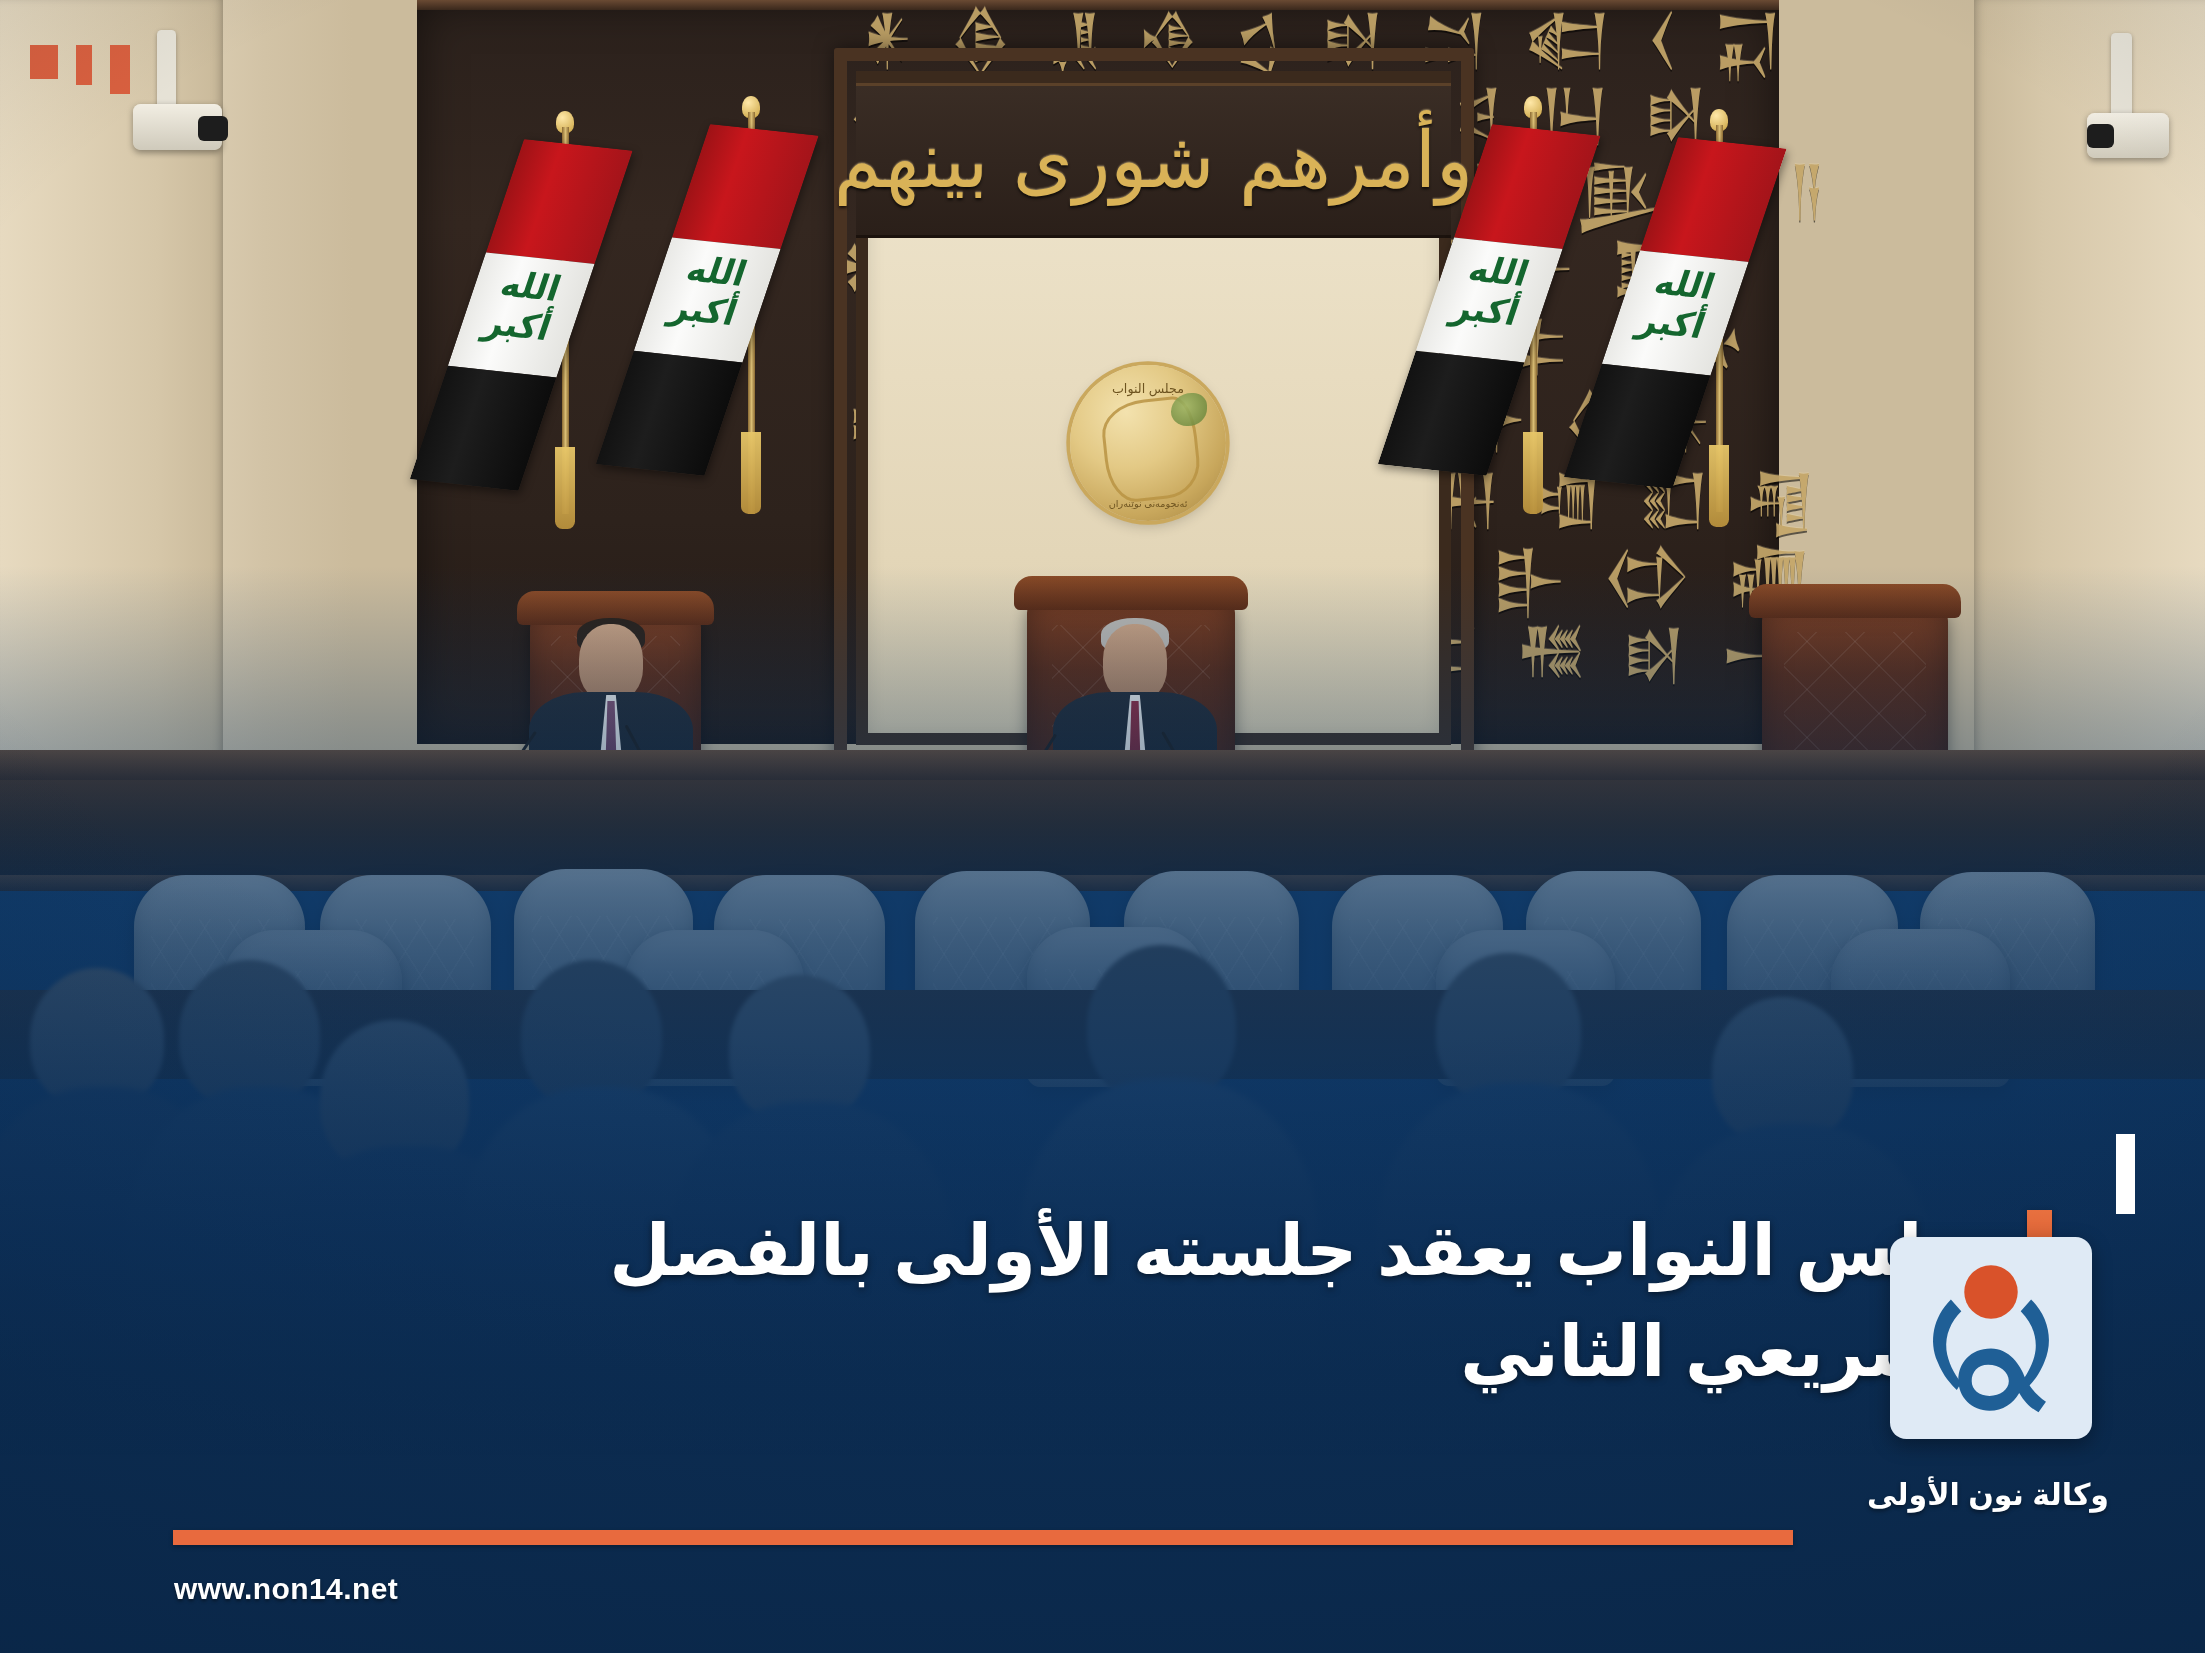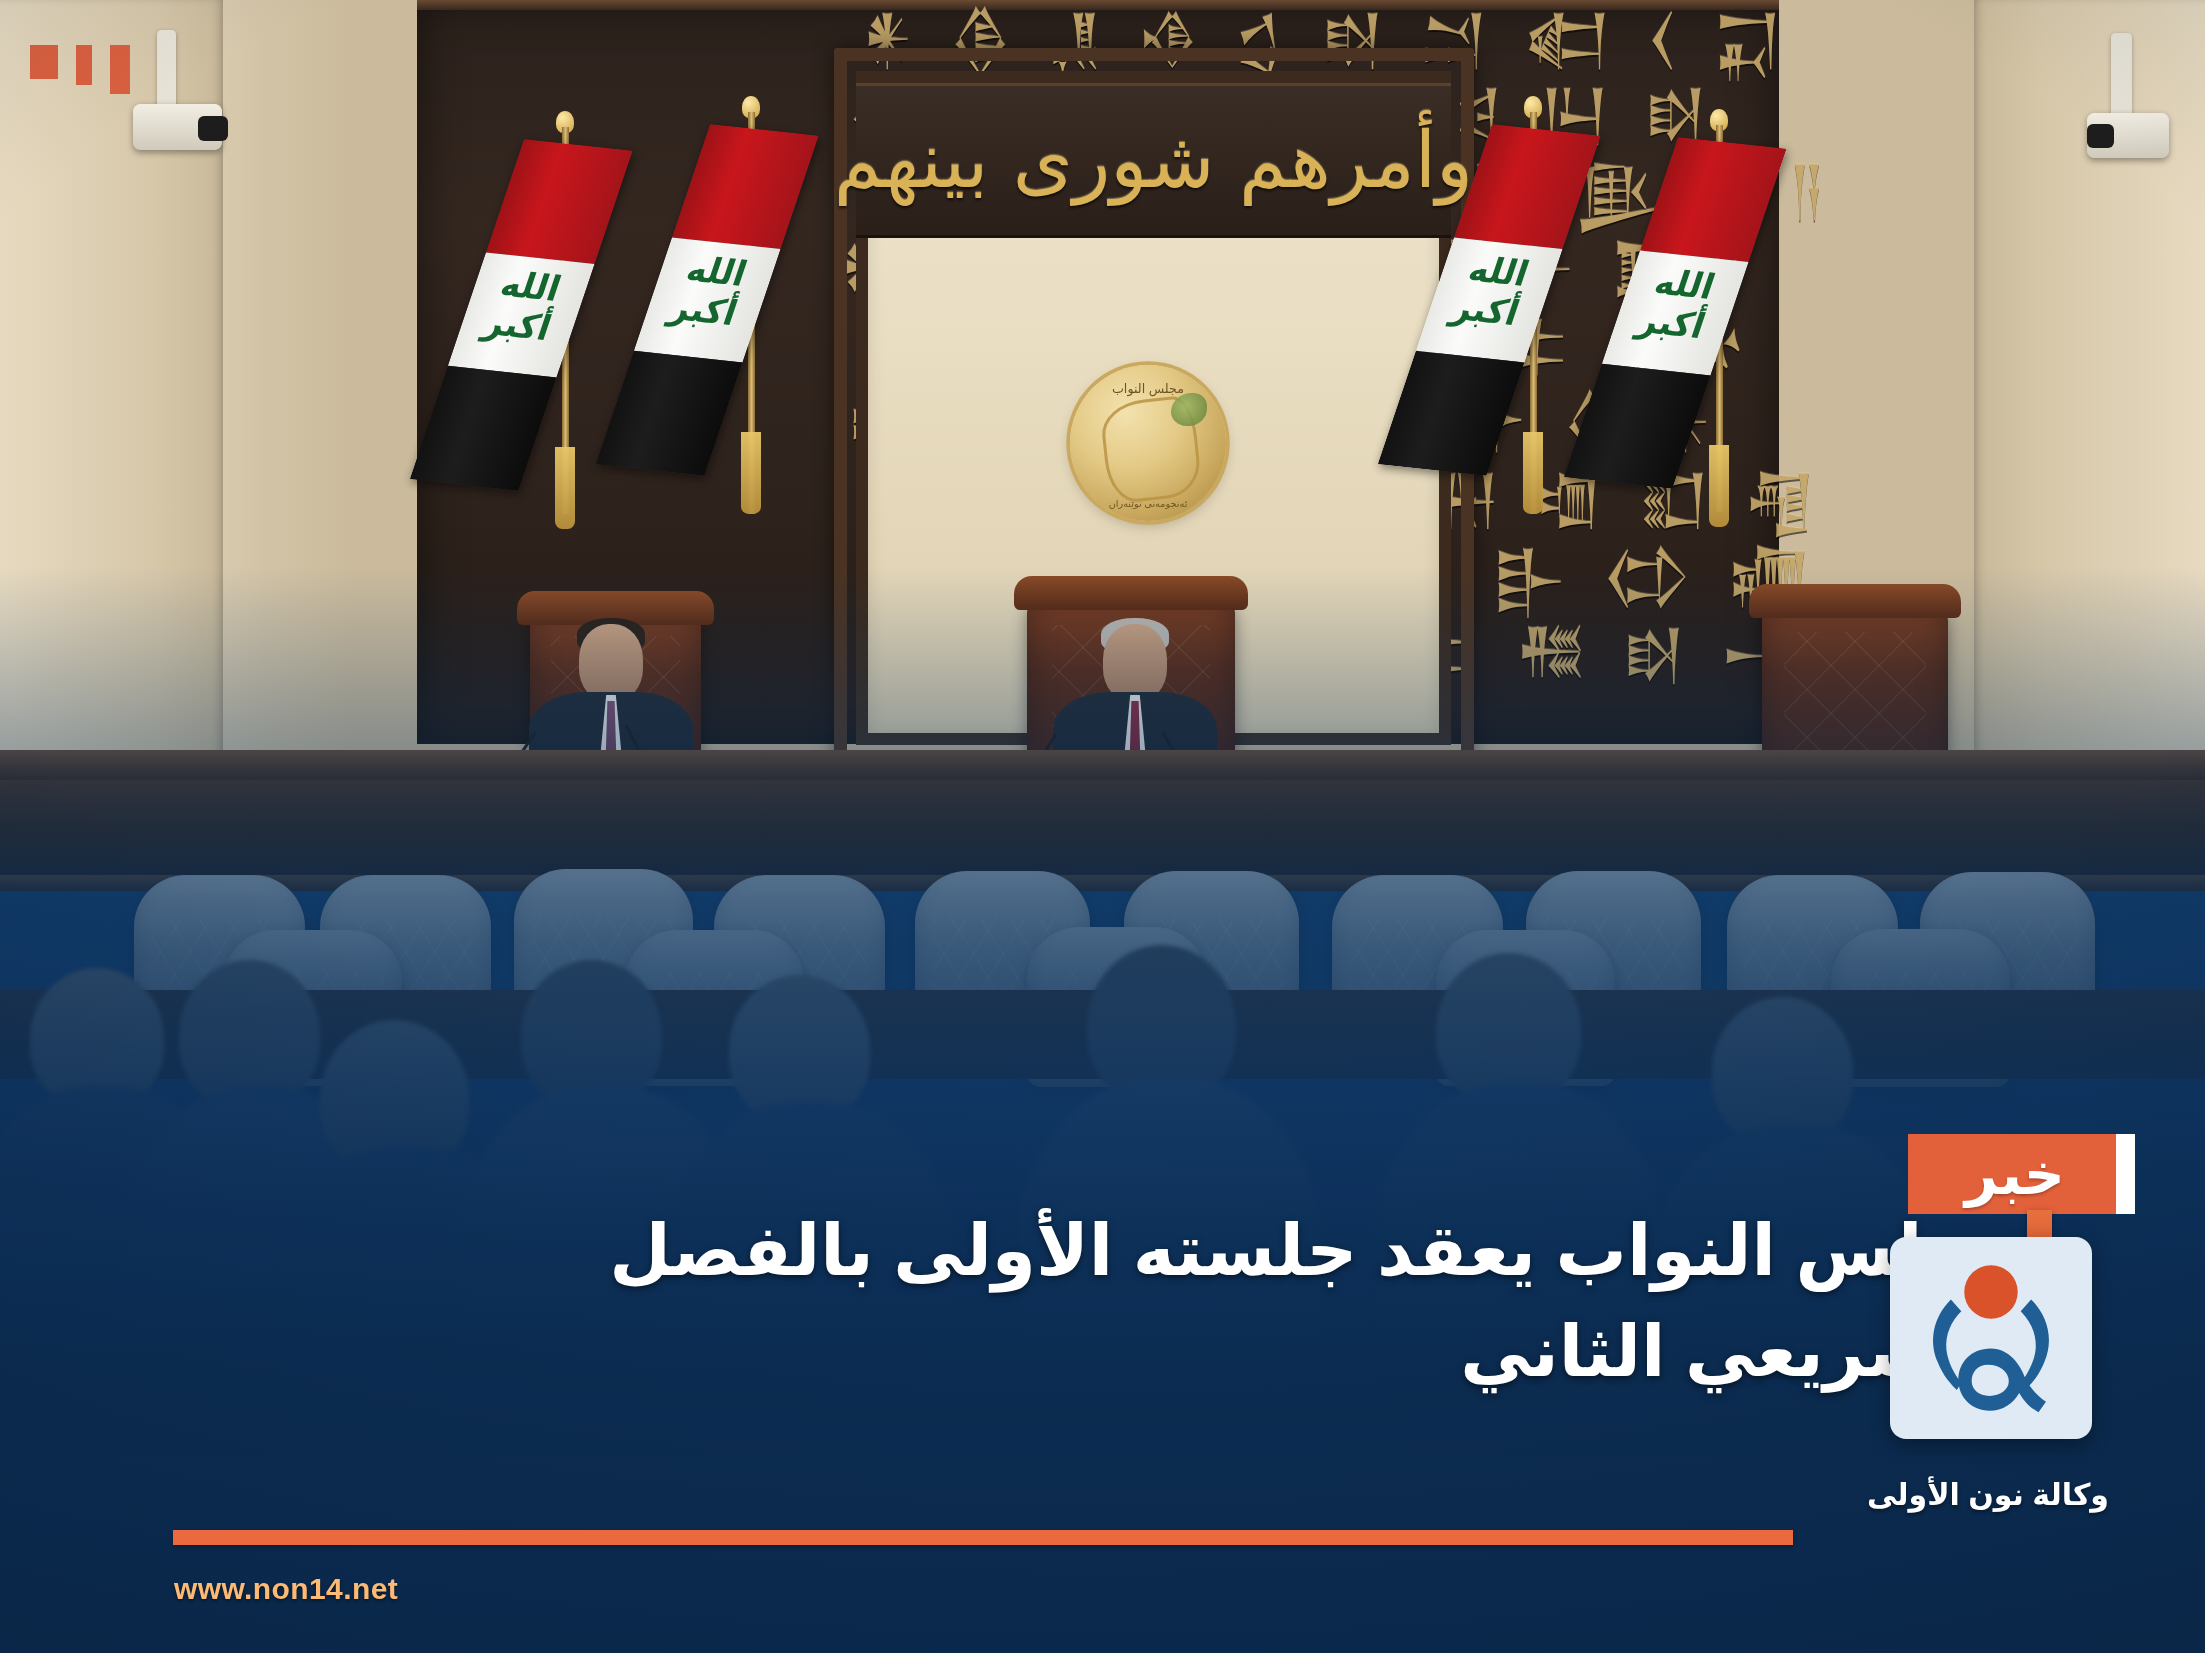--- a/index.html
+++ b/index.html
@@ -310,21 +310,21 @@
     text-shadow:0 1.5px 4.5px rgba(0,0,0,.45);
   }
 
   
   .rule{
     position:absolute;left:173px;top:1530px;width:1620px;height:15px;
     background:#e86a3e;box-shadow:0 2.2px 4.5px rgba(0,0,0,.3);
   }
   .url{
     position:absolute;left:174px;top:1572px;
-    color:#fdba74;font-size:30px;font-weight:bold;letter-spacing:0.4px;
+    color:#ffffff;font-size:30px;font-weight:bold;letter-spacing:0.4px;
     text-shadow:0 1.5px 3.7px rgba(0,0,0,.45);
     direction:ltr;
   }
 </style>
 </head>
 <body>
 
 <div class="stage">
 
   <div class="photo">
@@ -491,23 +491,20 @@
       <i style="width:19.4px;height:49px;"></i>
       <i style="width:16.4px;height:40px;"></i>
       <i style="width:28px;height:34px;"></i>
     </div>
   </div>
 
   <div class="blue-fade"></div>
   <div class="blue-solid"></div>
   <div class="blue-vign"></div>
 
-  <div class="badge">
-    <span>خبر</span>
-  </div>
   <div class="badge-stripe"></div>
 
   <div class="accent-bar"></div>
   <div class="headline">مجلس النواب يعقد جلسته الأولى بالفصل التشريعي الثاني</div>
 
   <div class="logo-tile">
     <svg viewBox="0 0 272 272" width="202" height="202" aria-hidden="true">
       <circle cx="136" cy="74" r="36" fill="#d9522a"></circle>
       <path d="M82 84 C58 108 52 140 64 168 C72 188 82 198 90 206 L96 196 C86 184 78 168 76 152 C74 132 82 114 96 100 Z" fill="#1f5f96"></path>
       <path d="M190 84 C214 108 220 140 208 168 C200 188 190 198 182 206 L176 196 C186 184 194 168 196 152 C198 132 190 114 176 100 Z" fill="#1f5f96"></path>

